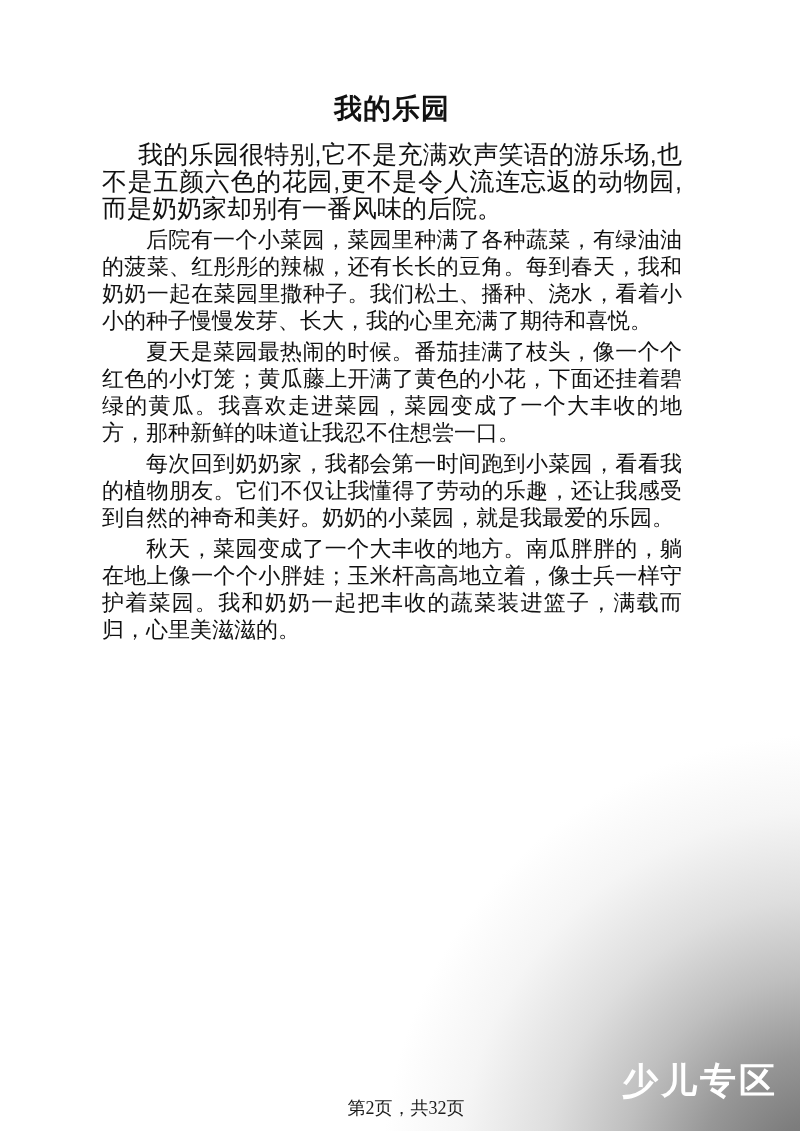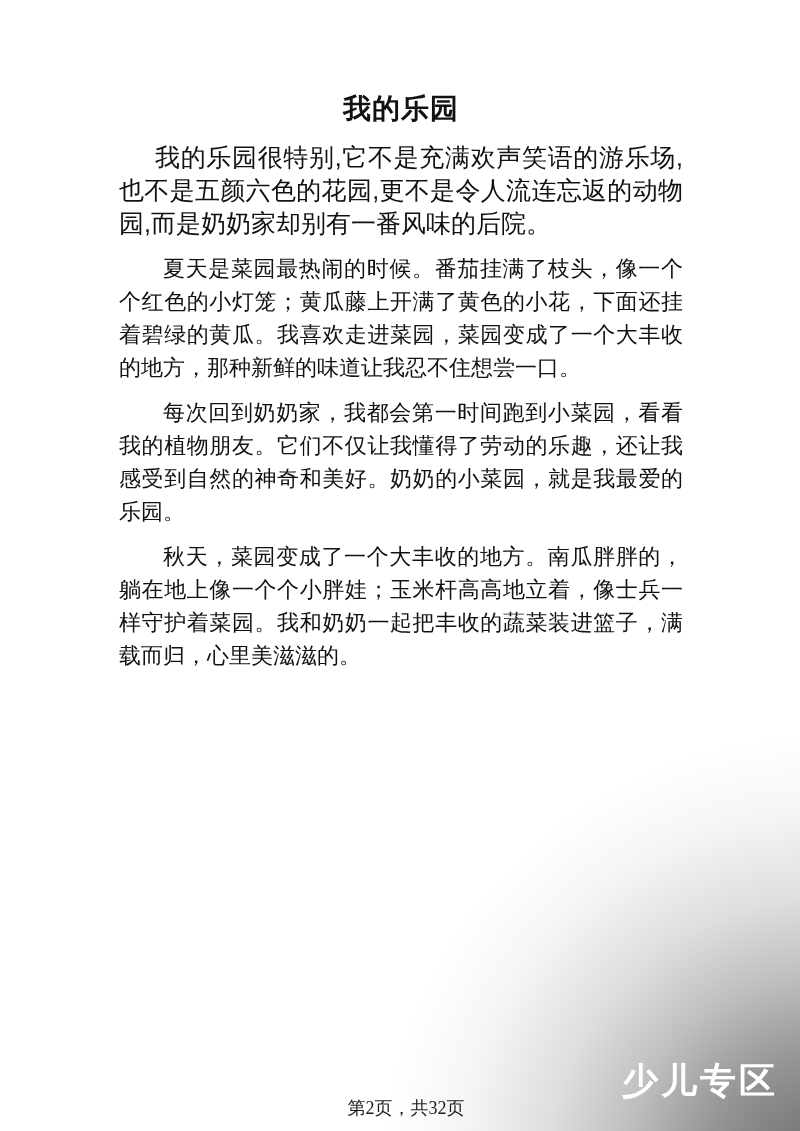--- a/index.html
+++ b/index.html
@@ -16,38 +16,38 @@
     background:
       radial-gradient(circle 480px at 103% 104%,
         #6f6f6f 0%, #7d7d7d 12%, #979797 26%, #bfbfbf 42%,
         #dedede 58%, #f5f5f5 76%, #ffffff 92%),
       #ffffff;
     font-family: "Liberation Sans", "DejaVu Sans", sans-serif;
     color: #111111;
   }
   .content {
     position: absolute;
-    left: 107px;
+    left: 98px;
     top: 0;
     width: 588px;
   }
   .essay-title {
     margin: 90px 0 0 0;
     font-size: 28px;
     line-height: 38px;
     font-weight: bold;
     text-align: center;
     letter-spacing: 1px;
   }
   .essay-body p {
-    margin: 12px;
+    margin: 4px;
     text-align: justify;
     text-justify: inter-ideograph;
     word-break: break-all;
-    line-height: 33px;
+    line-height: 27px;
     letter-spacing: 0;
   }
   p.para-first {
     margin-top: 13px;
     font-size: 25px;
     text-indent: 36px;
   }
   p.para-rest {
     font-size: 22px;
     text-indent: 2em;
@@ -87,20 +87,21 @@
 </head>
 <body>
 
 <div class="page">
 
   <div class="content">
     <h1 class="essay-title">我的乐园</h1>
 
     <div class="essay-body">
       <p class="para-first">我的乐园很特别,它不是充满欢声笑语的游乐场,也不是五颜六色的花园,更不是令人流连忘返的动物园,而是奶奶家却别有一番风味的后院。</p>
+      <p class="para-rest">后院有一个小菜园，菜园里种满了各种蔬菜，有绿油油的菠菜、红彤彤的辣椒，还有长长的豆角。每到春天，我和奶奶一起在菜园里撒种子。我们松土、播种、浇水，看着小小的种子慢慢发芽、长大，我的心里充满了期待和喜悦。</p>
       <p class="para-rest">夏天是菜园最热闹的时候。番茄挂满了枝头，像一个个红色的小灯笼；黄瓜藤上开满了黄色的小花，下面还挂着碧绿的黄瓜。我喜欢走进菜园，菜园变成了一个大丰收的地方，那种新鲜的味道让我忍不住想尝一口。</p>
       <p class="para-rest">每次回到奶奶家，我都会第一时间跑到小菜园，看看我的植物朋友。它们不仅让我懂得了劳动的乐趣，还让我感受到自然的神奇和美好。奶奶的小菜园，就是我最爱的乐园。</p>
       <p class="para-rest">秋天，菜园变成了一个大丰收的地方。南瓜胖胖的，躺在地上像一个个小胖娃；玉米杆高高地立着，像士兵一样守护着菜园。我和奶奶一起把丰收的蔬菜装进篮子，满载而归，心里美滋滋的。</p>
     </div>
   </div>
 
   <div class="watermark">
     <div class="wm-brand">少儿专区</div>
   </div>
 

